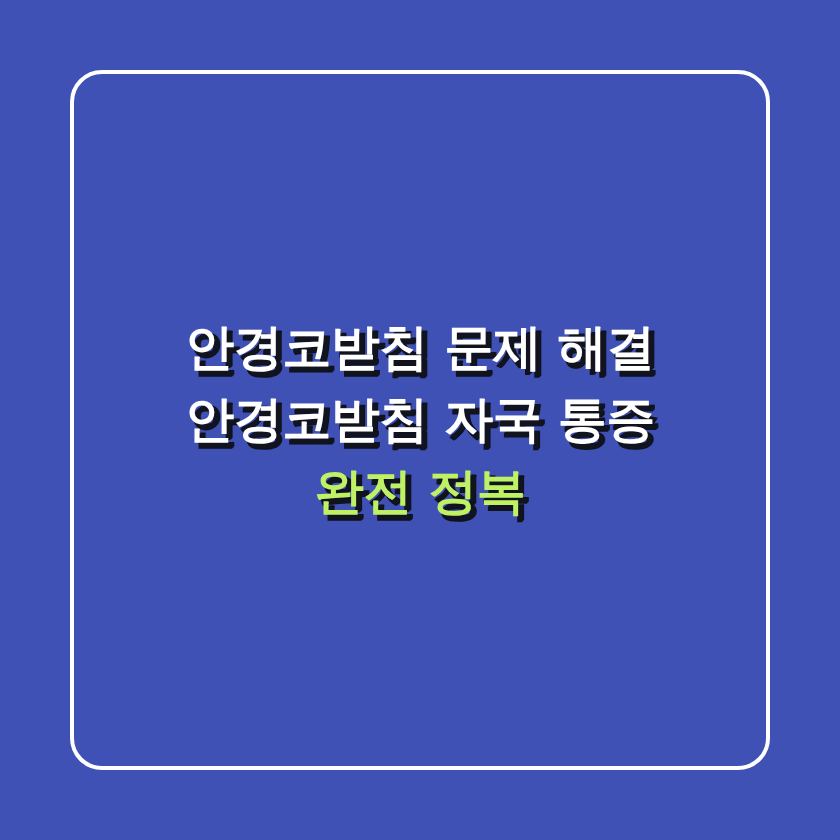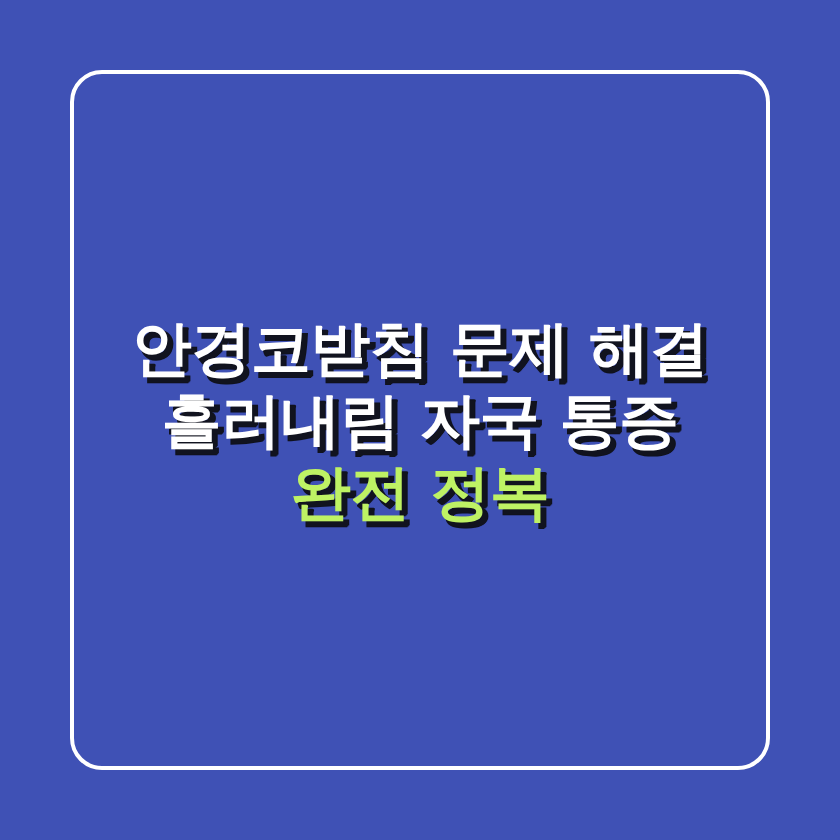--- a/index.html
+++ b/index.html
@@ -44,21 +44,21 @@
     align-items: center;
     justify-content: center;
     text-align: center;
     padding: 0 90px;
     box-sizing: border-box;
   }
 
   .title-line {
     display: block;
     width: 100%;
-    font-size: 60px;
+    font-size: 49px;
     line-height: 72px;
     font-weight: 700;
     letter-spacing: -0.5px;
     color: #ffffff;
     white-space: nowrap;
     text-shadow:
       5px 5px 0 #11131f,
       5px 5px 1px #11131f,
       4px 6px 0 #11131f,
       6px 4px 0 #11131f;
@@ -66,17 +66,17 @@
 </style>
 </head>
 <body>
 
 <div id="poster" style="width: 840px; height: 840px; background: rgb(63, 81, 181);">
 
   <div id="frame" style="left: 70px; top: 70px; width: 700px; height: 700px; border: 4px solid rgb(255, 255, 255); border-radius: 32px;"></div>
 
   <div id="headline">
     <span class="title-line" style="color: rgb(255, 255, 255); text-shadow: rgb(17, 19, 31) 5px 5px 0px, rgb(17, 19, 31) 5px 5px 1px, rgb(17, 19, 31) 4px 6px 0px, rgb(17, 19, 31) 6px 4px 0px;">안경코받침 문제 해결</span>
-    <span class="title-line" style="color: rgb(255, 255, 255); text-shadow: rgb(17, 19, 31) 5px 5px 0px, rgb(17, 19, 31) 5px 5px 1px, rgb(17, 19, 31) 4px 6px 0px, rgb(17, 19, 31) 6px 4px 0px;">흘러내림 자국 통증</span>
+    <span class="title-line" style="color: rgb(255, 255, 255); text-shadow: rgb(17, 19, 31) 5px 5px 0px, rgb(17, 19, 31) 5px 5px 1px, rgb(17, 19, 31) 4px 6px 0px, rgb(17, 19, 31) 6px 4px 0px;">안경코받침 자국 통증</span>
     <span class="title-line" style="color: #bef264; text-shadow: rgb(17, 19, 31) 5px 5px 0px, rgb(17, 19, 31) 5px 5px 1px, rgb(17, 19, 31) 4px 6px 0px, rgb(17, 19, 31) 6px 4px 0px;">완전 정복</span>
   </div>
 
 </div>
 
 </body></html>

